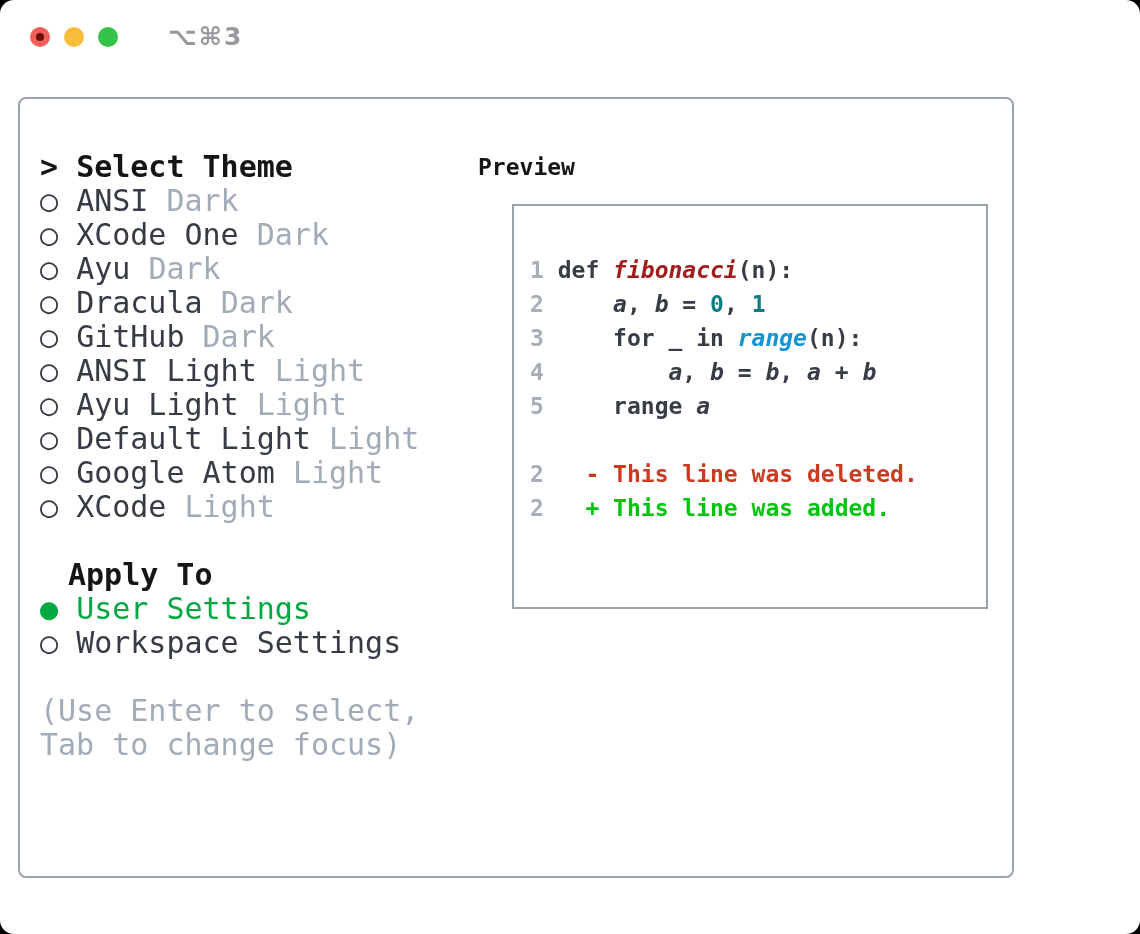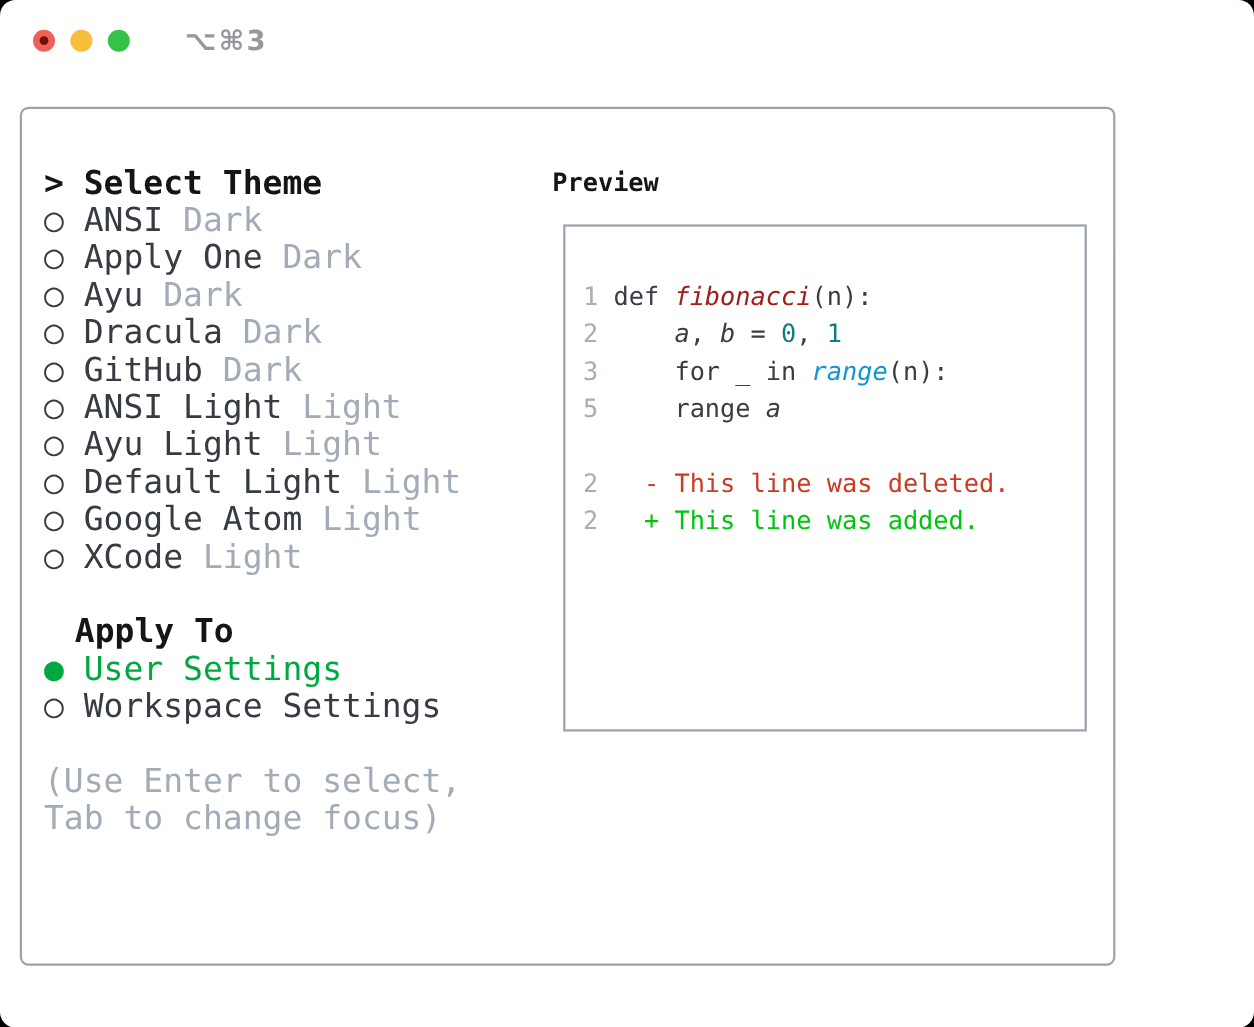--- a/index.html
+++ b/index.html
@@ -33,25 +33,25 @@
   .radio{color:#363b44;}
   .name{color:#363b44;}
   .variant{color:var(--muted-gray,#a2abb8);}
   .theme-row.selected .radio,
   .theme-row.selected .name,
   .apply-row.selected .radio,
   .apply-row.selected .name{color:var(--selection-green,#00a841);}
   .applyhdr{margin-top:34px;padding-left:28px;font-weight:700;color:#141517;white-space:pre;}
   .footer{margin-top:34px;width:404px;color:var(--muted-gray,#a2abb8);white-space:normal;}
   
-  .ptitle{position:absolute;left:482px;top:51px;font-size:23px;line-height:34px;font-weight:700;color:#141517;}
+  .ptitle{position:absolute;left:458px;top:51px;font-size:23px;line-height:34px;font-weight:700;color:#141517;}
   .pbox{
-    position:absolute;left:492px;top:105px;width:476px;height:461px;
+    position:absolute;left:492px;top:105px;width:476px;height:405px;
     border:2px solid var(--border-gray,#9aa2ac);box-sizing:border-box;
-    padding:47px 0 0 16px;background:#fff;
+    padding:47px 0 0 16px;background:#fff;font-weight:bold;
   }
   .cl{white-space:pre;font-size:23px;line-height:34px;}
   .ln{color:var(--line-number-gray,#a6aeb9);}
   .tk-pl{color:var(--code-text,#383c44);}
   .tk-fn{color:var(--function-red,#a31c1c);font-style:italic;}
   .tk-num{color:var(--number-teal,#0c7d85);}
   .tk-call{color:var(--call-blue,#1094d2);font-style:italic;}
   .tk-var{color:var(--code-text,#383c44);font-style:italic;}
   .tk-ctx{color:var(--context-gray,#8e939b);}
   .tk-ctxi{color:var(--context-gray,#8e939b);font-style:italic;}
@@ -72,21 +72,21 @@
   </div>
   <div class="wtitle">⌥⌘3</div>
 
   <div class="panel">
 
     <div class="leftcol">
       <div class="row"><span class="hdr">&gt;</span><span> </span><span class="hdr">Select Theme</span></div>
 
       <div id="theme-list">
           <div class="row theme-row"><span class="radio">○</span> <span class="name">ANSI</span> <span class="variant">Dark</span></div>
-          <div class="row theme-row"><span class="radio">○</span> <span class="name">Apply One</span> <span class="variant">Dark</span></div>
+          <div class="row theme-row"><span class="radio">○</span> <span class="name">XCode One</span> <span class="variant">Dark</span></div>
           <div class="row theme-row"><span class="radio">○</span> <span class="name">Ayu</span> <span class="variant">Dark</span></div>
           <div class="row theme-row"><span class="radio">○</span> <span class="name">Dracula</span> <span class="variant">Dark</span></div>
           <div class="row theme-row"><span class="radio">○</span> <span class="name">GitHub</span> <span class="variant">Dark</span></div>
           <div class="row theme-row"><span class="radio">○</span> <span class="name">ANSI Light</span> <span class="variant">Light</span></div>
           <div class="row theme-row"><span class="radio">○</span> <span class="name">Ayu Light</span> <span class="variant">Light</span></div>
           <div class="row theme-row"><span class="radio">○</span> <span class="name">Default Light</span> <span class="variant">Light</span></div>
           <div class="row theme-row"><span class="radio">○</span> <span class="name">Google Atom</span> <span class="variant">Light</span></div>
           <div class="row theme-row"><span class="radio">○</span> <span class="name">XCode</span> <span class="variant">Light</span></div>
         </div>
 
@@ -100,20 +100,21 @@
       <div class="footer">(Use Enter to select, Tab to change focus)</div>
     </div>
 
     <div class="ptitle">Preview</div>
 
     <div class="pbox">
       <div id="code-lines">
           <div class="cl"><span class="ln">1 </span><span class="tk-pl">def </span><span class="tk-fn">fibonacci</span><span class="tk-pl">(n):</span></div>
           <div class="cl"><span class="ln">2 </span><span class="tk-pl">    </span><span class="tk-var">a</span><span class="tk-pl">, </span><span class="tk-var">b</span><span class="tk-pl"> = </span><span class="tk-num">0</span><span class="tk-pl">, </span><span class="tk-num">1</span></div>
           <div class="cl"><span class="ln">3 </span><span class="tk-pl">    for _ in </span><span class="tk-call">range</span><span class="tk-pl">(n):</span></div>
+          <div class="cl"><span class="ln">4 </span><span class="tk-pl">        </span><span class="tk-var">a</span><span class="tk-pl">, </span><span class="tk-var">b</span><span class="tk-pl"> = </span><span class="tk-var">b</span><span class="tk-pl">, </span><span class="tk-var">a</span><span class="tk-pl"> + </span><span class="tk-var">b</span></div>
           <div class="cl"><span class="ln">5 </span><span class="tk-pl">    range </span><span class="tk-var">a</span></div>
           <div class="cl"><span class="ln"> </span></div>
           <div class="cl"><span class="ln">2 </span><span class="tk-del">  - This line was deleted.</span></div>
           <div class="cl"><span class="ln">2 </span><span class="tk-add">  + This line was added.</span></div>
         </div>
     </div>
 
   </div>
 </div>
 

